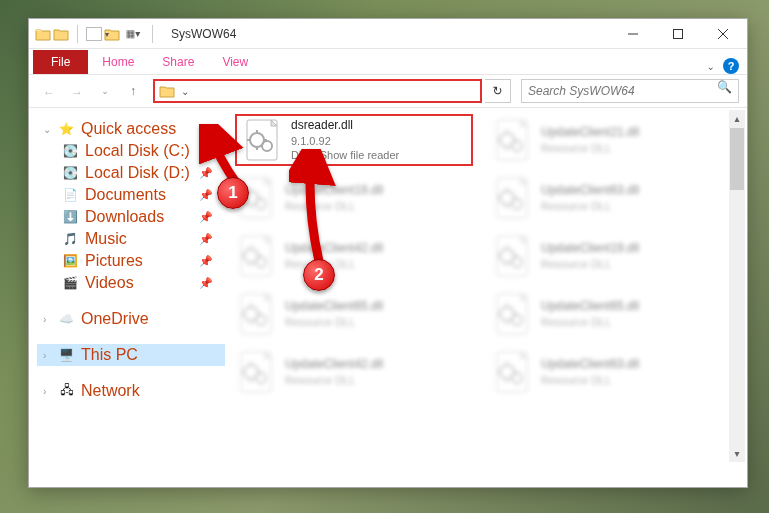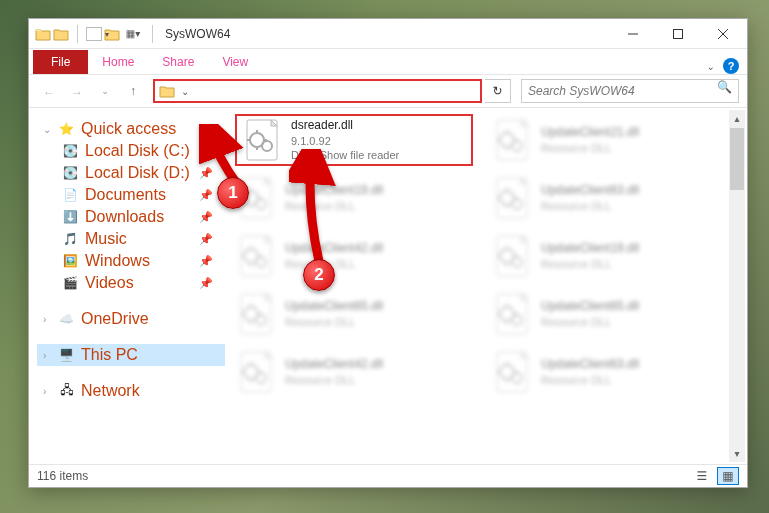--- a/index.html
+++ b/index.html
@@ -3,21 +3,21 @@
 <meta charset="utf-8">
 <style>
 *{box-sizing:border-box;margin:0;padding:0;font-family:"Segoe UI",Arial,sans-serif;font-size:12px}
 body{width:769px;height:513px;background:linear-gradient(135deg,#4a6741 0%,#7a8f5a 30%,#8b9a6b 60%,#5a6b4a 100%);position:relative;overflow:hidden}
 .window{position:absolute;left:28px;top:18px;width:720px;height:470px;background:#fff;border:1px solid #aaa;box-shadow:0 4px 20px rgba(0,0,0,0.3)}
 .titlebar{height:30px;display:flex;align-items:center;padding:0 2px;background:#fff;border-bottom:1px solid #e5e5e5}
 .titlebar .tb-icons{display:flex;gap:2px;align-items:center;padding-left:4px}
 .folder-small{width:16px;height:14px;display:inline-block}
 .tb-sep{width:1px;height:18px;background:#ccc;margin:0 6px}
 .qat-btn{width:22px;height:22px;display:flex;align-items:center;justify-content:center}
-.titlebar-title{margin-left:6px;color:#333;font-size:12px}
+.titlebar-title{margin-left:12px;color:#333;font-size:12px}
 .win-controls{margin-left:auto;display:flex}
 .win-btn{width:45px;height:29px;display:flex;align-items:center;justify-content:center;color:#333}
 .ribbon-tabs{height:25px;display:flex;align-items:flex-end;padding-left:4px}
 .ribbon-tab{padding:5px 14px;font-size:12px;color:#ec4899;cursor:pointer}
 .ribbon-tab.file{background:#b91c1c;color:#fff;padding:5px 18px}
 .ribbon-right{margin-left:auto;display:flex;align-items:center;padding-right:8px;gap:8px}
 .help-icon{width:16px;height:16px;border-radius:50%;background:#0078d7;color:#fff;display:flex;align-items:center;justify-content:center;font-size:11px;font-weight:bold}
 .nav-row{height:34px;border-top:1px solid #e5e5e5;border-bottom:1px solid #e5e5e5;display:flex;align-items:center;padding:0 8px;gap:4px}
 .nav-arrow{width:24px;height:24px;display:flex;align-items:center;justify-content:center;color:#666}
 .nav-arrow.disabled{color:#bbb}
@@ -165,21 +165,21 @@
             <span class="nav-label">Downloads</span>
             <span class="pin-icon">📌</span>
           </div>
         <div class="nav-row-item indent">
             <span class="ico">🎵</span>
             <span class="nav-label">Music</span>
             <span class="pin-icon">📌</span>
           </div>
         <div class="nav-row-item indent">
             <span class="ico">🖼️</span>
-            <span class="nav-label">Windows</span>
+            <span class="nav-label">Pictures</span>
             <span class="pin-icon">📌</span>
           </div>
         <div class="nav-row-item indent">
             <span class="ico">🎬</span>
             <span class="nav-label">Videos</span>
             <span class="pin-icon">📌</span>
           </div>
       </div>
       <div class="nav-group">
           <div class="nav-row-item">
@@ -339,27 +339,20 @@
           </div>
         </div>
       <div class="scrollbar">
         <div class="scroll-arrow" style="top:0">▴</div>
         <div class="scroll-thumb"></div>
         <div class="scroll-arrow" style="bottom:0">▾</div>
       </div>
     </div>
   </div>
 
-  <div class="statusbar">
-    <span>116 items</span>
-    <div class="view-btns">
-      <div class="view-btn">☰</div>
-      <div class="view-btn active">▦</div>
-    </div>
-  </div>
 
   <svg class="arrow-svg" style="left:170px;top:105px" width="60" height="70">
     <defs>
         <marker id="ah1" markerWidth="6" markerHeight="6" refX="3" refY="3" orient="auto">
           <path d="M0,0 L6,3 L0,6 z" fill="#d40000"></path>
         </marker>
       </defs>
     <path d="M 38 60 Q 20 35 10 8" stroke="#d40000" stroke-width="9" fill="none" marker-end="url(#ah1)"></path>
   </svg>
   <div class="callout" style="left:188px;top:158px">1</div>

